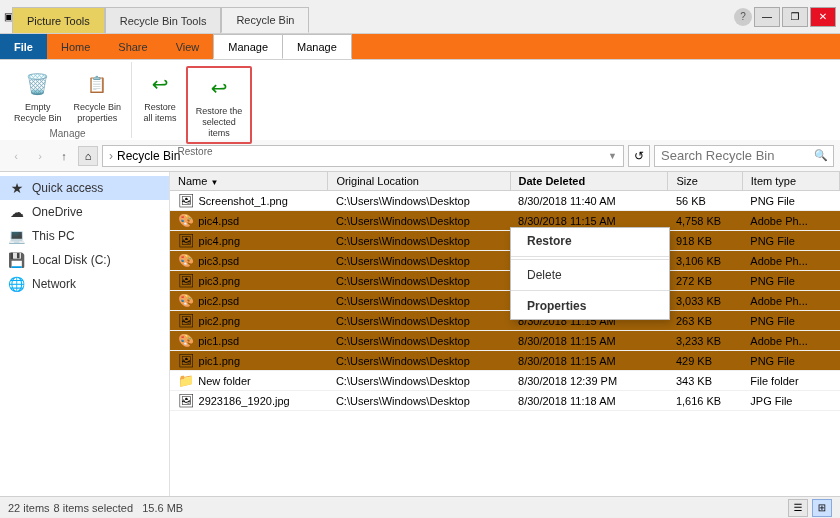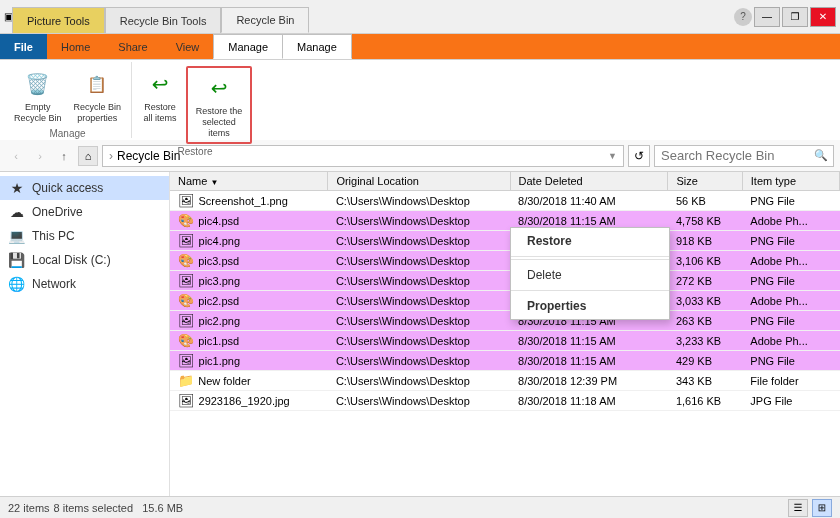--- a/index.html
+++ b/index.html
@@ -239,21 +239,21 @@
     }
     .file-table td {
       padding: 2px 8px;
       border-bottom: 1px solid #f0f0f0;
       font-size: 11px;
       white-space: nowrap;
       overflow: hidden;
       max-width: 150px;
       text-overflow: ellipsis;
     }
-    .file-table tr.selected { background: #f0abfc; }
+    .file-table tr.selected { background: #a16207; }
     .file-table tr.selected td { color: #000; }
     .file-icon { font-size: 13px; margin-right: 4px; }
 
     
     .context-menu {
       position: absolute;
       background: white;
       border: 1px solid #c0c0c0;
       box-shadow: 2px 4px 8px rgba(0,0,0,0.2);
       width: 160px;
@@ -426,21 +426,21 @@
   <div style="flex:1; position:relative; overflow:hidden;">
     <div class="file-list" style="height:100%;">
       <table class="file-table">
         <thead>
           <tr>
             <th style="min-width:130px;">
               <span>Name</span>
               <span style="font-size:8px;"> ▼</span>
             </th>
             <th style="min-width:150px;">Original Location</th>
-            <th style="min-width:130px;">Date Deleted</th>
+            <th style="min-width:130px;font-weight:bold;">Date Deleted</th>
             <th style="min-width:60px;">Size</th>
             <th style="min-width:80px;">Item type</th>
           </tr>
         </thead>
         <tbody id="file-tbody">
         <tr>
     <td><span class="file-icon">🖼</span>Screenshot_1.png</td>
     <td style="max-width:150px;overflow:hidden;text-overflow:ellipsis;">C:\Users\Windows\Desktop</td>
     <td>8/30/2018 11:40 AM</td>
     <td>56 KB</td>

